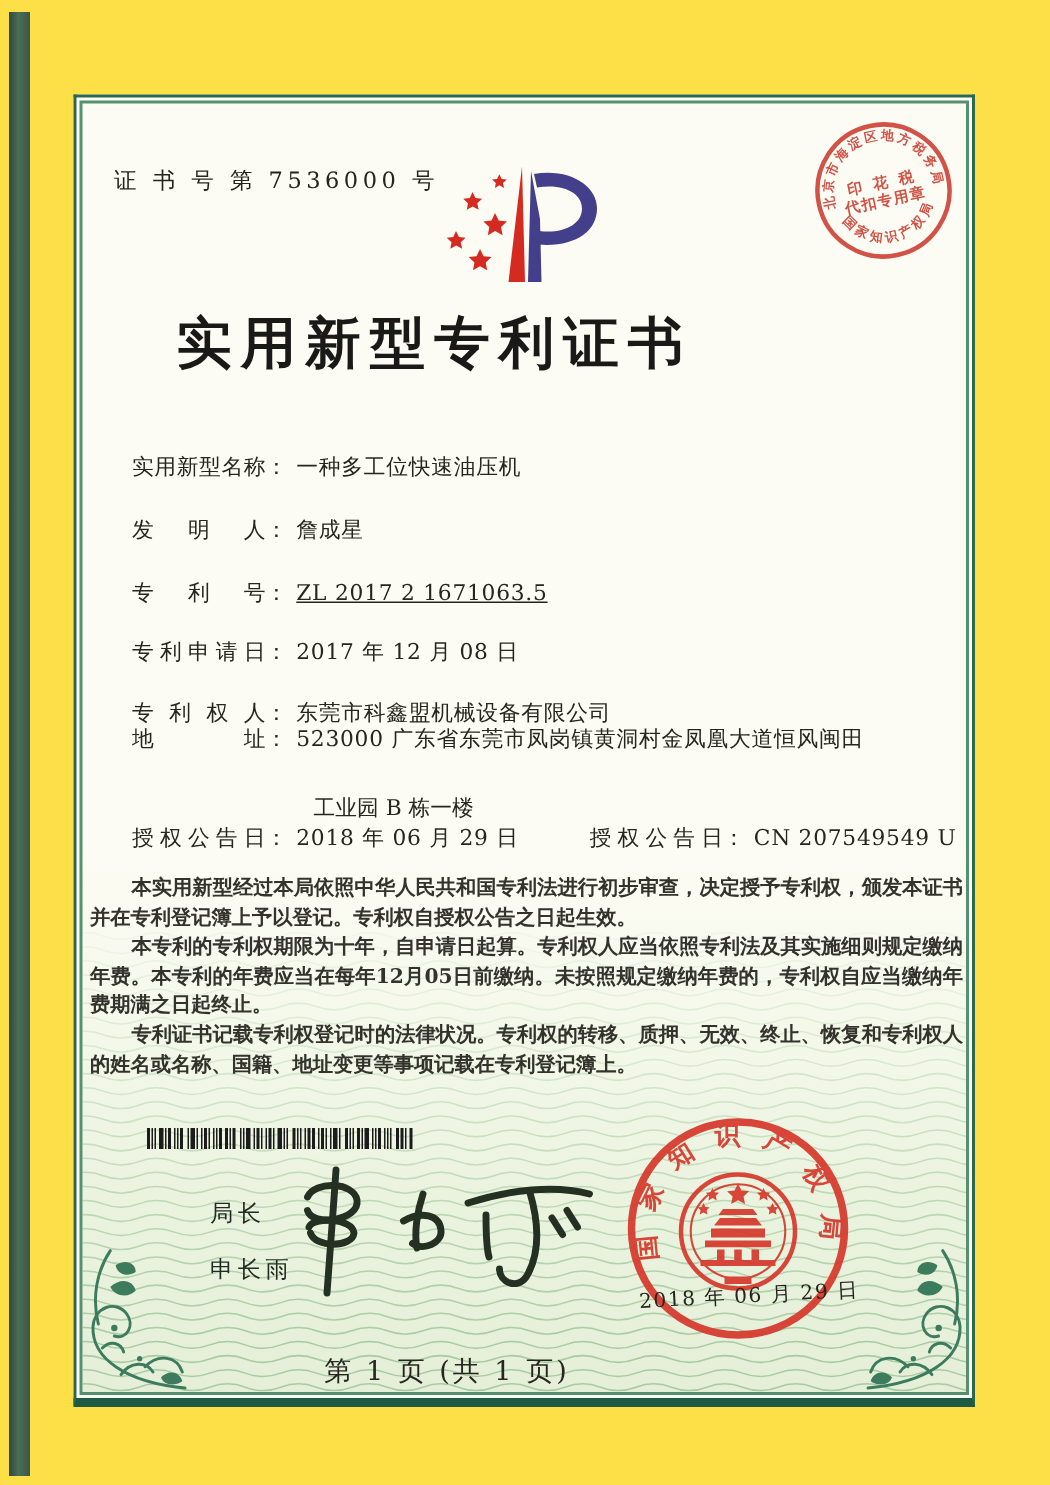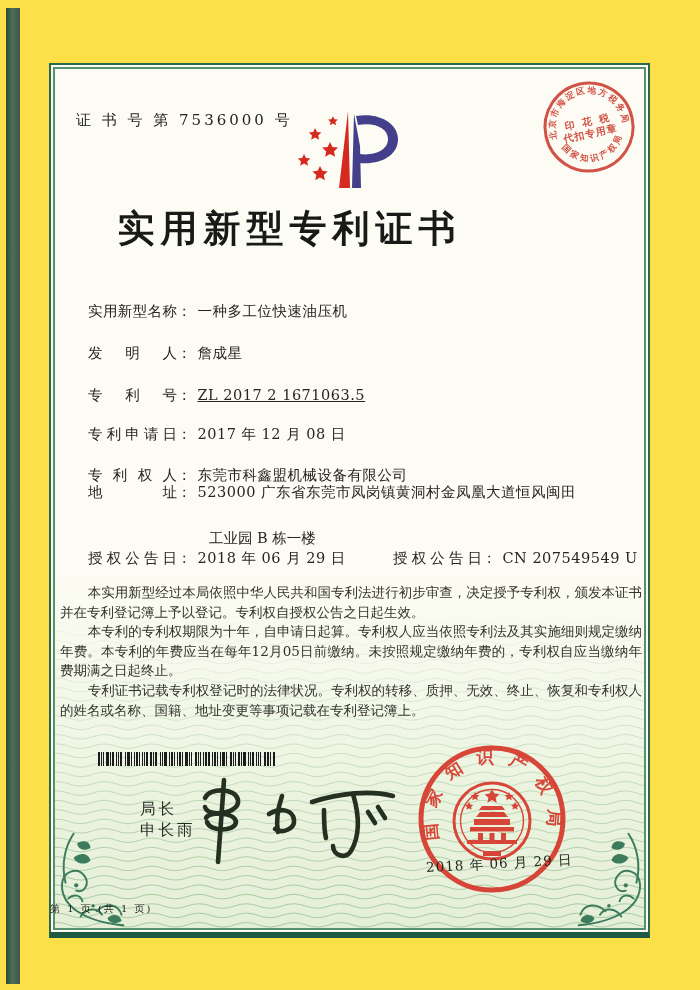--- a/index.html
+++ b/index.html
@@ -33,41 +33,41 @@
   .flabel{display:inline-block;width:89px;text-align:justify;text-align-last:justify;
           text-justify:inter-character;vertical-align:top;}
   .colon{display:inline-block;margin-right:6px;}
   .fvalue{letter-spacing:0.5px;}
   .row-name{top:302px;} .row-inventor{top:344px;} .row-patno{top:386px;text-decoration:underline;}
   .row-filing{top:425px;} .row-patentee{top:466px;} .row-address{top:483px;}
   .addr-line2{position:absolute;left:185px;top:529px;font-size:14.5px;color:#26261f;z-index:5;margin-left:24px;}
   .row-grant{top:549px;}
   .grant-right{position:absolute;left:305px;}
 
-  .body-text{position:absolute;left:60px;top:583px;width:582px;z-index:5;}
+  .body-text{position:absolute;left:60px;top:583px;width:582px;z-index:5;font-weight:bold;}
   .body-text p{margin:0;font-size:13.5px;line-height:19.6px;text-align:justify;
                text-indent:2.05em;color:#33332c;}
 
   .barcode{position:absolute;left:98px;top:752px;width:178px;height:14px;z-index:5;}
 
   .signer{position:absolute;left:140px;top:799px;z-index:5;
           font-family:"Liberation Sans","DejaVu Sans",sans-serif;color:#1f2a22;}
   .signer div{font-size:15.5px;letter-spacing:3px;}
-  .signer .signer-name{margin-top:0;}
+  .signer .signer-name{margin-top:16px;}
   .signature{position:absolute;left:192px;top:774px;width:210px;height:92px;z-index:6;}
 
   .seal{position:absolute;left:412px;top:739px;width:160px;height:160px;z-index:6;opacity:0.93;}
   .seal-date{position:absolute;left:426px;top:855px;width:150px;font-size:13.5px;
              letter-spacing:1px;color:#25251f;transform:rotate(-3deg);z-index:7;}
 
   .tax-stamp{position:absolute;left:541px;top:79px;width:96px;height:96px;z-index:6;
              transform:rotate(-12deg);opacity:0.95;}
 
-  .footer{position:absolute;left:50px;top:902px;width:496px;text-align:left;
-          font-size:10px;letter-spacing:2px;color:#26261f;z-index:5;}
+  .footer{position:absolute;left:50px;top:902px;width:496px;text-align:center;
+          font-size:18px;letter-spacing:2px;color:#26261f;z-index:5;}
 
   svg text{font-family:"DejaVu Serif","Liberation Serif",serif;}
 </style>
 </head>
 <body>
 
 <div class="page">
 
   <div class="spine"></div>
 

